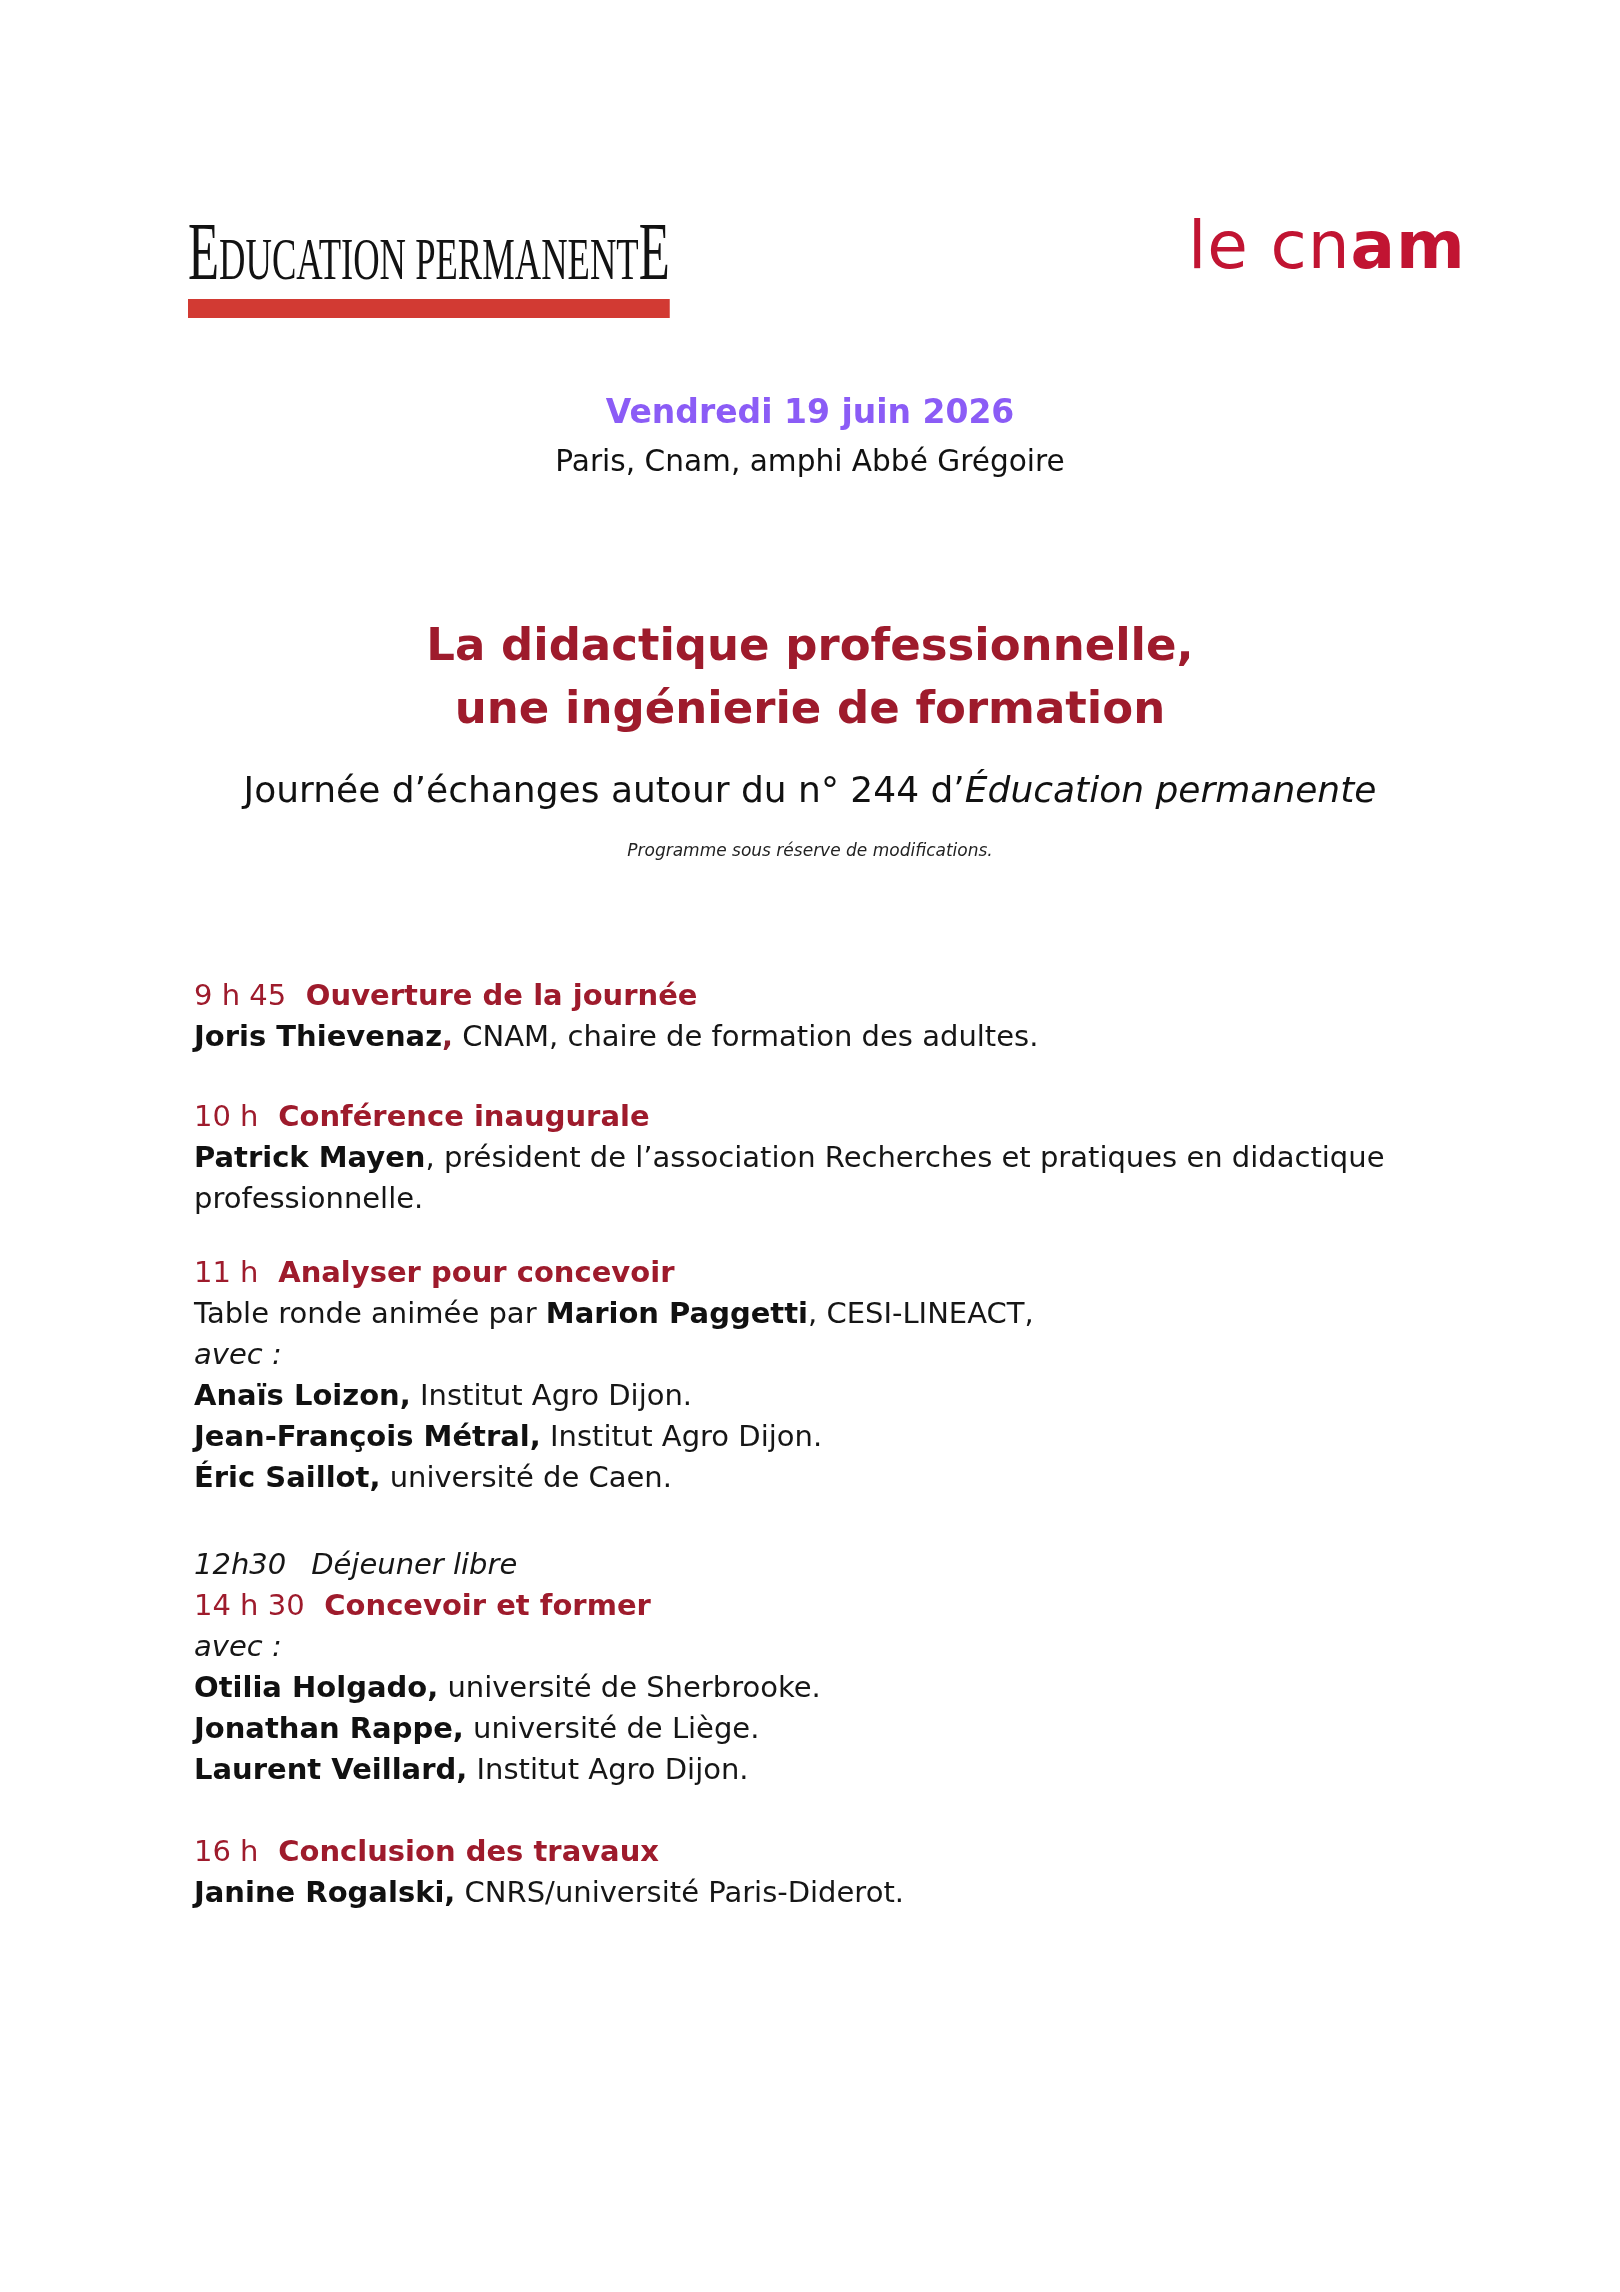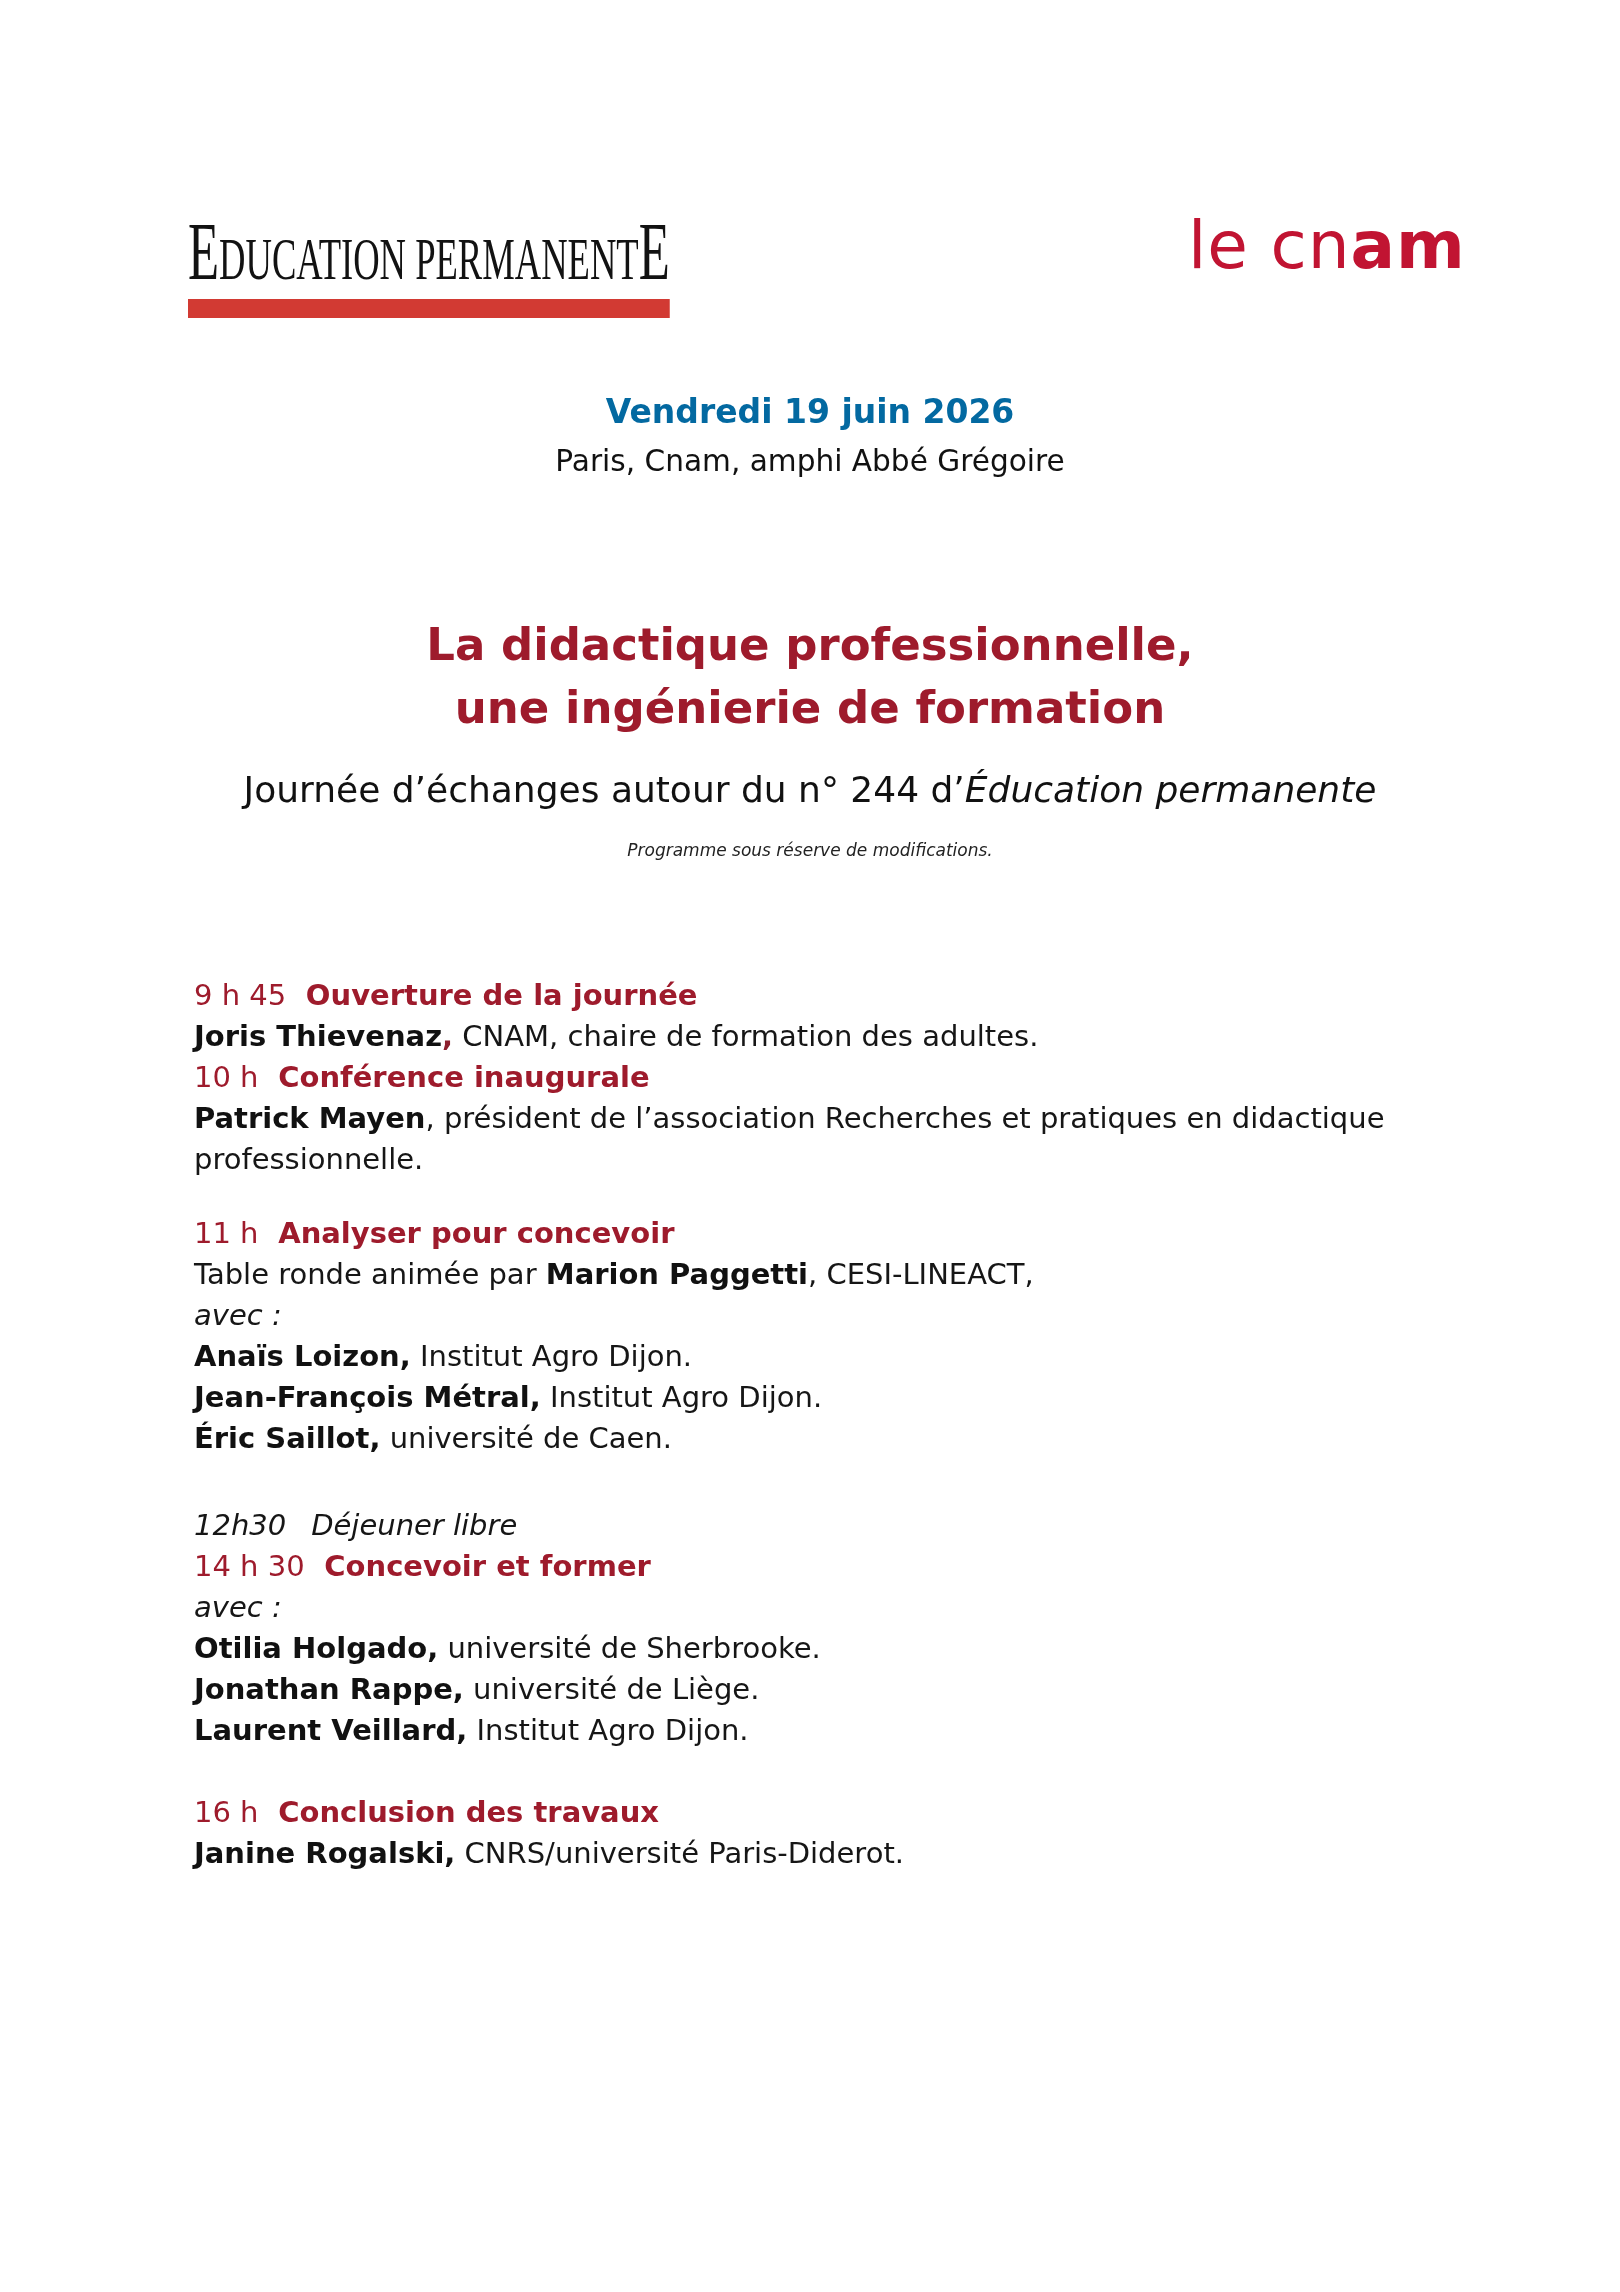--- a/index.html
+++ b/index.html
@@ -27,33 +27,33 @@
   .ep-bar{height:19px;background:#d23a33;margin-top:6.3px;}
   .cnam-logo{
     position:absolute;left:1188px;top:213px;
     font-size:66px;line-height:1;color:#c11432;white-space:nowrap;
     letter-spacing:0.9px;
   }
   .cnam-light{font-weight:400;}
   .cnam-bold{font-weight:700;}
   
   .centered{position:absolute;left:0;right:0;text-align:center;}
-  .date-line{top:392px;font-size:33px;font-weight:700;color:#0369a1;}
+  .date-line{top:392px;font-size:33px;font-weight:700;color:#8b5cf6;}
   .venue-line{top:444px;font-size:29.6px;color:#111;}
   .event-title{top:613px;font-size:45px;line-height:63px;font-weight:700;color:#9e1b2c;}
   .subtitle{top:769px;font-size:36px;color:#111;}
   .subtitle .ital{font-style:italic;}
   .note{top:840px;font-size:17px;font-style:italic;color:#222;}
   
   .program{
     position:absolute;left:194px;top:975px;width:1379px;
     font-size:29px;line-height:41px;color:#161616;
   }
   .program p{margin:0;}
-  .sess.m43{}
+  .sess.m43{margin-bottom:39px;}
   .sess.m37{margin-bottom:33px;}
   .sess.m51{margin-bottom:46px;}
   .sess.m46{margin-bottom:41px;}
   .time{color:#9e1b2c;margin-right:19.7px;}
   .sess-title{color:#9e1b2c;font-weight:700;}
   .program strong{font-weight:700;color:#111;}
   .avec{font-style:italic;}
   .break-line{font-style:italic;color:#161616;margin-bottom:40px;}
   .break-time{margin-right:25px;}
   .red-comma{color:#8d1f2d;font-weight:700;}

